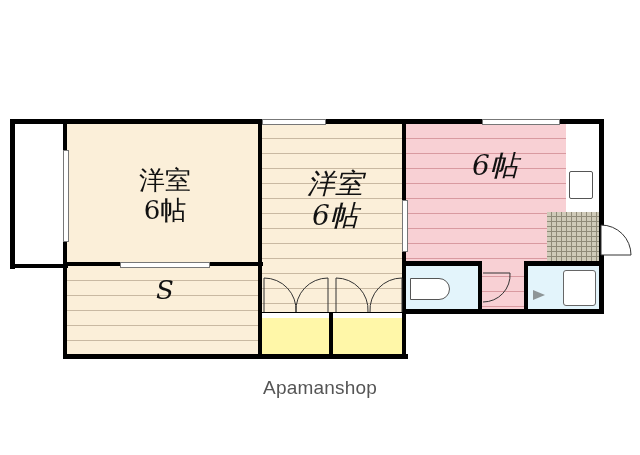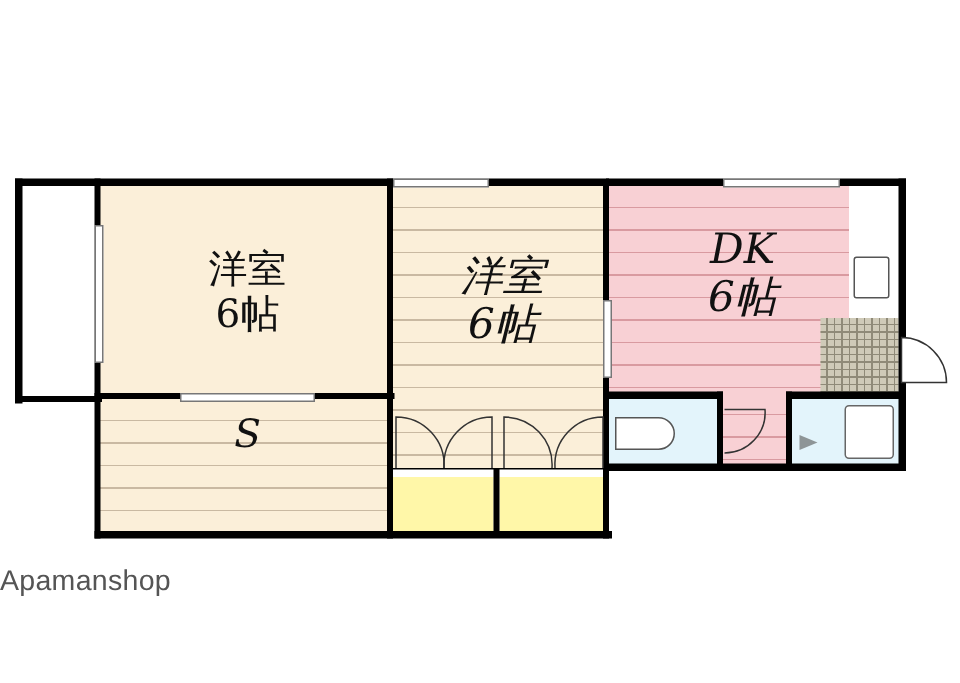--- a/index.html
+++ b/index.html
@@ -5,21 +5,21 @@
   html, body { margin:0; padding:0; background:#ffffff; }
   body { width:640px; height:455px; position:relative; overflow:hidden; font-family:"DejaVu Serif", serif; }
   .abs { position:absolute; box-sizing:border-box; }
   .wall { position:absolute; background:#000; }
   .room-beige { background:#fbefd9; }
   .floor-lines { background-image: repeating-linear-gradient(to bottom, transparent 0px, transparent 14px, #c9b9a2 14px, #c9b9a2 15px); }
   .floor-lines-pink { background-image: repeating-linear-gradient(to bottom, transparent 0px, transparent 14px, #d99aa0 14px, #d99aa0 15px); }
   .label { position:absolute; text-align:center; color:#111; font-family:"DejaVu Serif", serif; line-height:1.15; }
   .label.italic { font-style:italic; }
   .window { position:absolute; background:#fff; border:1px solid #777; }
-  .watermark { position:absolute; left:0; width:640px; top:377px; font-family:"Liberation Sans", sans-serif; font-size:19px; color:#555; letter-spacing:0.2px; }
+  .watermark { position:absolute; left:0; width:640px; top:377px; text-align:center; font-family:"Liberation Sans", sans-serif; font-size:19px; color:#555; letter-spacing:0.2px; }
 </style>
 </head>
 <body>
 
 <div class="abs" style="left:12px;top:122px;width:54px;height:145px;background:#fff;"></div>
 
 <div class="abs room-beige" style="left:66px;top:124px;width:194px;height:140px;"></div>
 
 <div class="abs room-beige floor-lines" style="left:262px;top:124px;width:142px;height:192px;"></div>
 
@@ -82,20 +82,19 @@
 
 <div class="label" style="left:110px;top:166px;width:110px;font-size:26px;">
   <div>洋室</div>
   <div>6帖</div>
 </div>
 <div class="label italic" style="left:280px;top:168px;width:110px;font-size:28px;">
   <div>洋室</div>
   <div>6帖</div>
 </div>
 <div class="label italic" style="left:440px;top:150px;width:110px;font-size:28px;">
-  <div>DK</div>
   <div>6帖</div>
 </div>
 <div class="label italic" style="left:110px;top:276px;width:110px;font-size:26px;line-height:1.1;">
   <div>S</div>
 </div>
 
 <div class="watermark">Apamanshop</div>
 
 </body></html>

